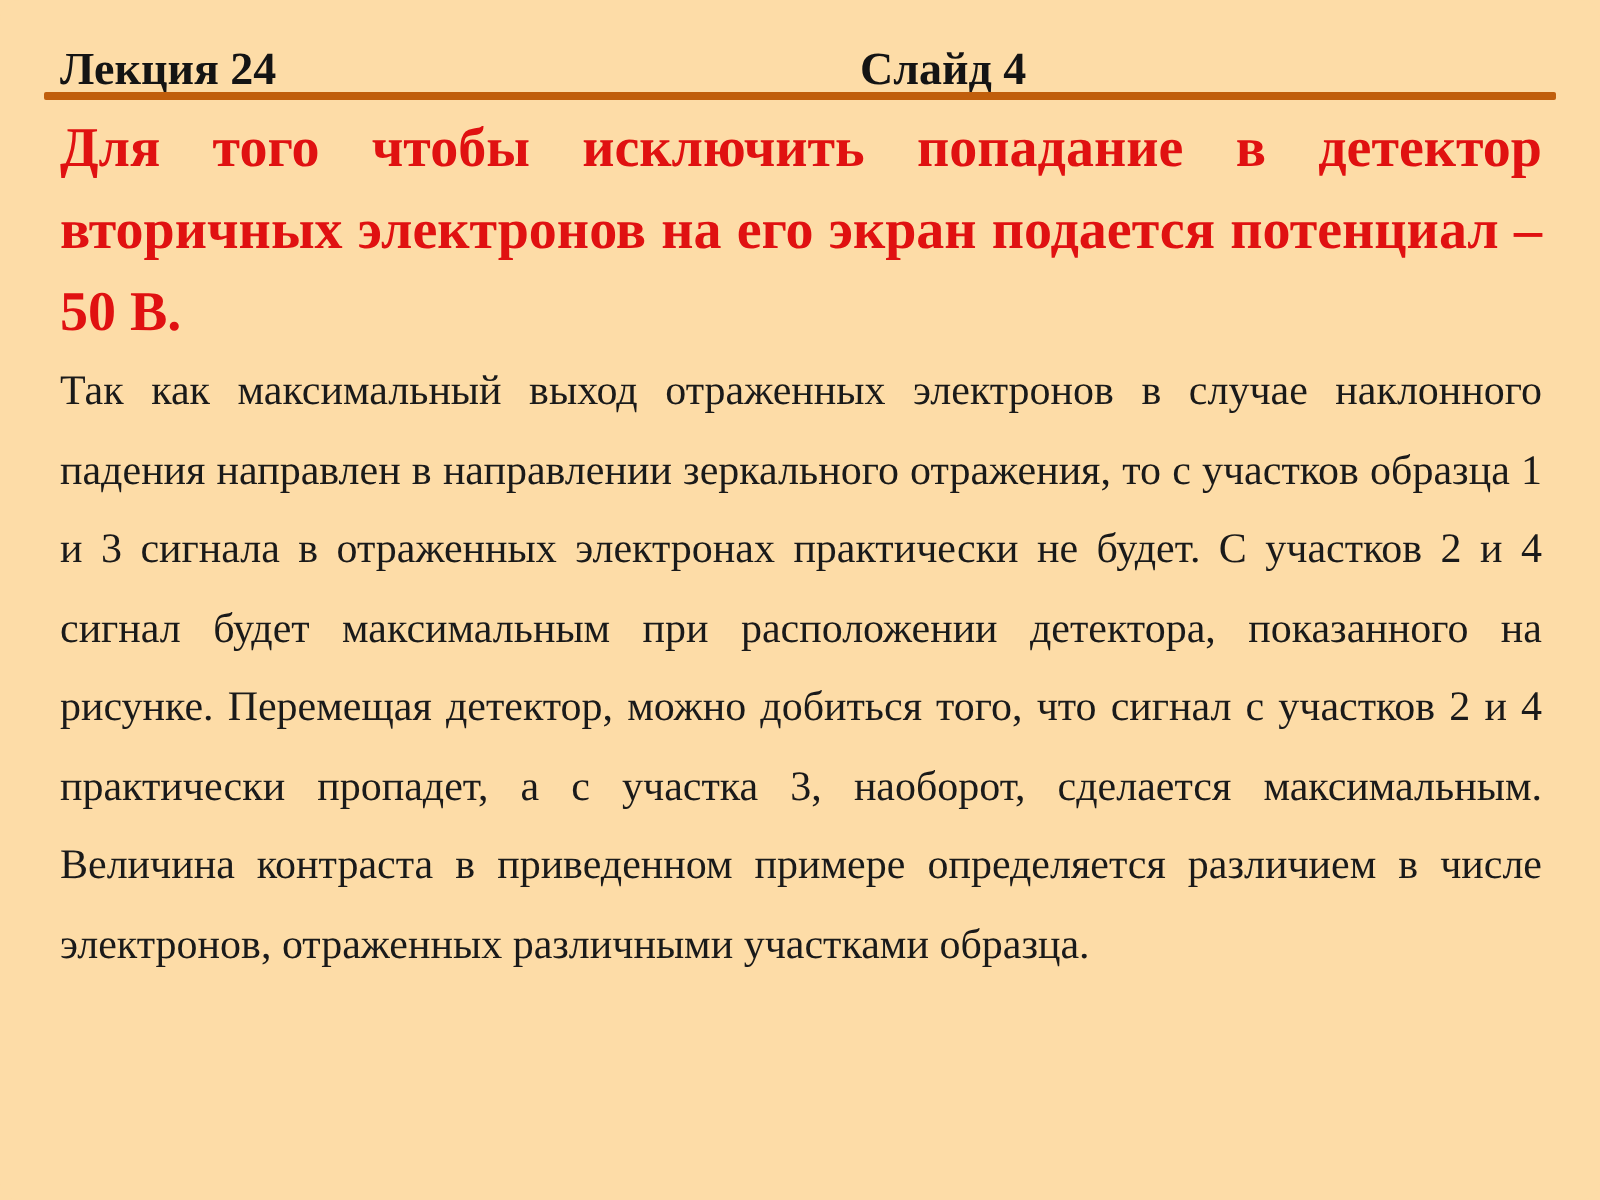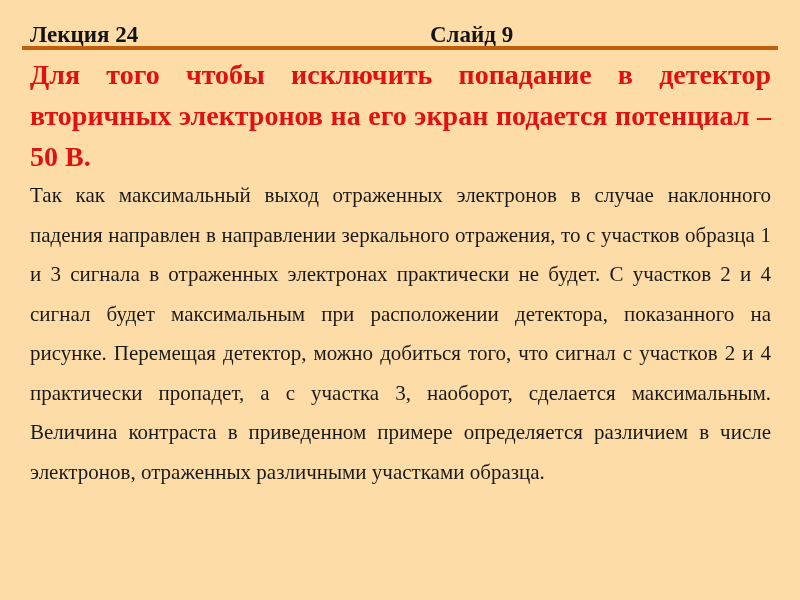--- a/index.html
+++ b/index.html
@@ -57,17 +57,17 @@
     font-weight: normal;
     line-height: 39.5px;
     margin-top: 33px;
   }
 </style>
 </head>
 <body style="background: rgb(253, 220, 167);">
 
 <div class="slide" style="background: rgb(253, 220, 167); border-radius: 10px;">
   <span class="header-label lecture-label" style="color: rgb(20, 20, 20);">Лекция 24</span>
-  <span class="header-label slide-label" style="color: rgb(20, 20, 20);">Слайд 9</span>
+  <span class="header-label slide-label" style="color: rgb(20, 20, 20);">Слайд 4</span>
   <div class="divider" style="background: rgb(192, 94, 12);"></div>
   <p class="para highlight-para" style="color: rgb(224, 17, 17);">Для того чтобы исключить попадание в детектор вторичных электронов на его экран подается потенциал – 50 В.</p>
   <p class="para body-para" style="color: rgb(26, 26, 26);">Так как максимальный выход отраженных электронов в случае наклонного падения направлен в направлении зеркального отражения, то с участков образца 1 и 3 сигнала в отраженных электронах практически не будет. С участков 2 и 4 сигнал будет максимальным при расположении детектора, показанного на рисунке. Перемещая детектор, можно добиться того, что сигнал с участков 2 и 4 практически пропадет, а с участка 3, наоборот, сделается максимальным. Величина контраста в приведенном примере определяется различием в числе электронов, отраженных различными участками образца.</p>
 </div>
 
 </body></html>

